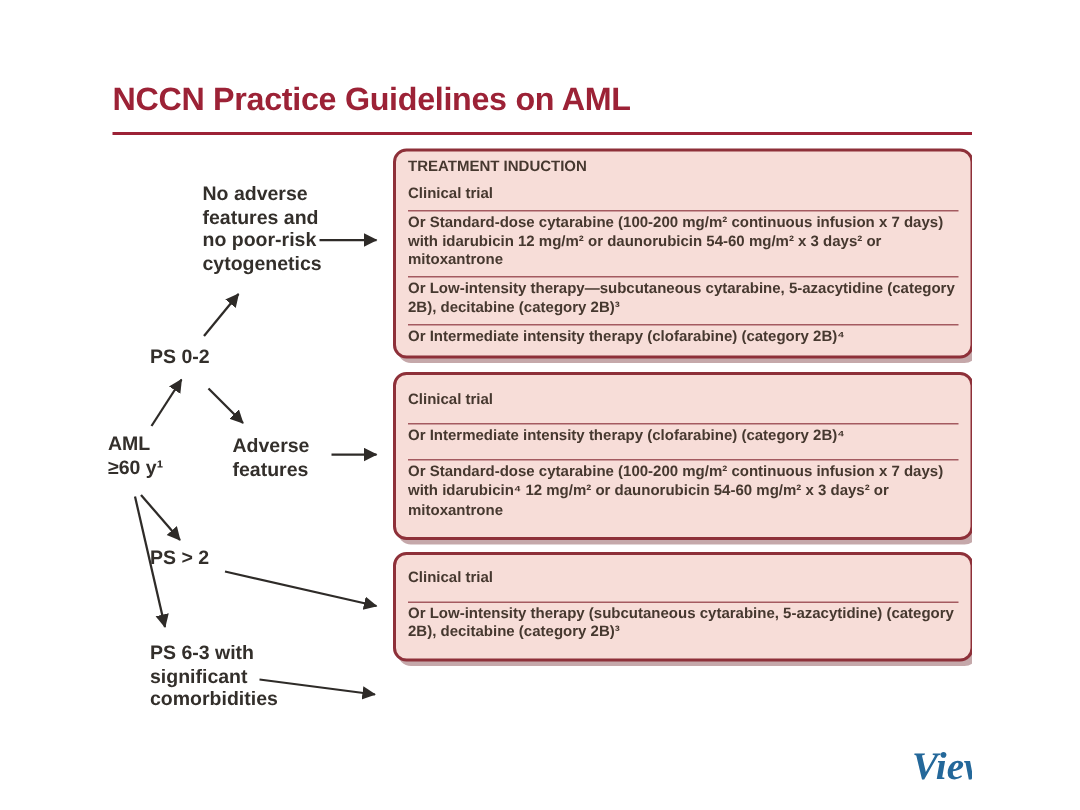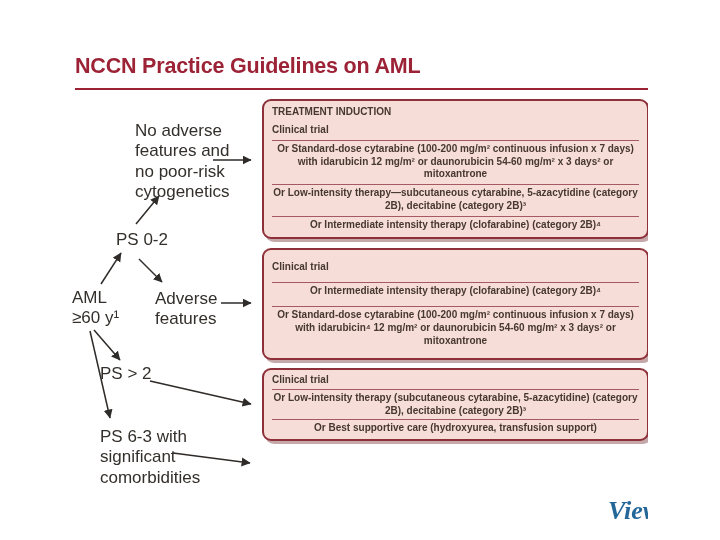--- a/index.html
+++ b/index.html
@@ -11,36 +11,36 @@
     position:absolute; left:75px; top:54px; margin:0;
     font-size:21.5px; font-weight:bold; letter-spacing:-0.2px;
     color:var(--accent);
   }
   .title-rule {
     position:absolute; left:75px; top:88px; width:573px; height:2px;
     background:var(--accent);
   }
   .connectors { position:absolute; left:0; top:0; pointer-events:none; }
   .flow-label {
-    position:absolute; font-size:17px; font-weight:normal; line-height:1.2;
+    position:absolute; font-size:13px; font-weight:bold; line-height:1.2;
     color:var(--flow-text); white-space:nowrap;
   }
   .flow-label span { display:block; }
   .tx-box {
     position:absolute; left:262px; width:387px; box-sizing:border-box;
     background:var(--box-fill); border:2px solid var(--box-border);
     border-radius:9px; box-shadow:3px 3px 0 rgba(126,62,66,0.45);
     padding:2px 8px; display:flex; flex-direction:column; justify-content:space-evenly;
   }
   .tx-box.dark { background:var(--box-fill-dark); }
   .row {
     font-size:10px; line-height:1.28; font-weight:bold;
     color:var(--text-dark); padding:2px 0;
   }
-  .row.sep { border-top:1px solid var(--sep-color);text-align:center; }
+  .row.sep { border-top:1px solid var(--sep-color); }
   .logo { position:absolute; left:608px; top:496px; width:104px; height:40px; }
   .logo-line1 { position:absolute; left:0; top:0; white-space:nowrap;
     font-family:"Liberation Serif", serif; }
   .logo-peer { font-size:26px; font-weight:bold; color:var(--logo-blue); font-style:italic; }
   .logo-view { font-size:24px; color:var(--logo-gray); }
   .logo-press { position:absolute; right:8px; top:21px;
     font-family:"Liberation Serif", serif; font-size:15px; font-weight:bold;
     color:var(--logo-press); letter-spacing:0.5px;margin-left:29px; }
   .logo-bar { position:absolute; right:0; top:2px; width:3px; height:36px;
     background:var(--logo-bar); }
@@ -70,21 +70,21 @@
     <line x1="173" y1="453" x2="250" y2="463" stroke="#2e2b28" stroke-width="1.5" marker-end="url(#ah)"></line>
   </svg>
 
   <div class="flow-label" style="left:135px; top:121px;">
     <span>No adverse</span>
     <span>features and</span>
     <span>no poor-risk</span>
     <span>cytogenetics</span>
   </div>
 
-  <div class="flow-label" style="left:116px; top:230px;">PS 0-2</div>
+  <div class="flow-label" style="left:100px; top:230px;">PS 0-2</div>
 
   <div class="flow-label" style="left:72px; top:288px;">
     <span>AML</span>
     <span>≥60 y¹</span>
   </div>
 
   <div class="flow-label" style="left:155px; top:289px;">
     <span>Adverse</span>
     <span>features</span>
   </div>
@@ -107,21 +107,20 @@
 
   <div class="tx-box" style="top:248px; height:112px;">
     <div class="row">Clinical trial</div>
     <div class="row sep">Or Intermediate intensity therapy (clofarabine) (category 2B)⁴</div>
     <div class="row sep">Or Standard-dose cytarabine (100-200 mg/m² continuous infusion x 7 days) with idarubicin⁴ 12 mg/m² or daunorubicin 54-60 mg/m² x 3 days² or mitoxantrone</div>
   </div>
 
   <div class="tx-box" style="top:368px; height:73px;">
     <div class="row">Clinical trial</div>
     <div class="row sep">Or Low-intensity therapy (subcutaneous cytarabine, 5-azacytidine) (category 2B), decitabine (category 2B)³</div>
-    <div class="row sep">Or Best supportive care (hydroxyurea, transfusion support)</div>
   </div>
 
 
   <div class="logo">
     <div class="logo-line1"><span class="logo-peer">View</span><span class="logo-view">Peer</span></div>
     <div class="logo-press">press</div>
     <div class="logo-bar"></div>
   </div>
 
 </div>

